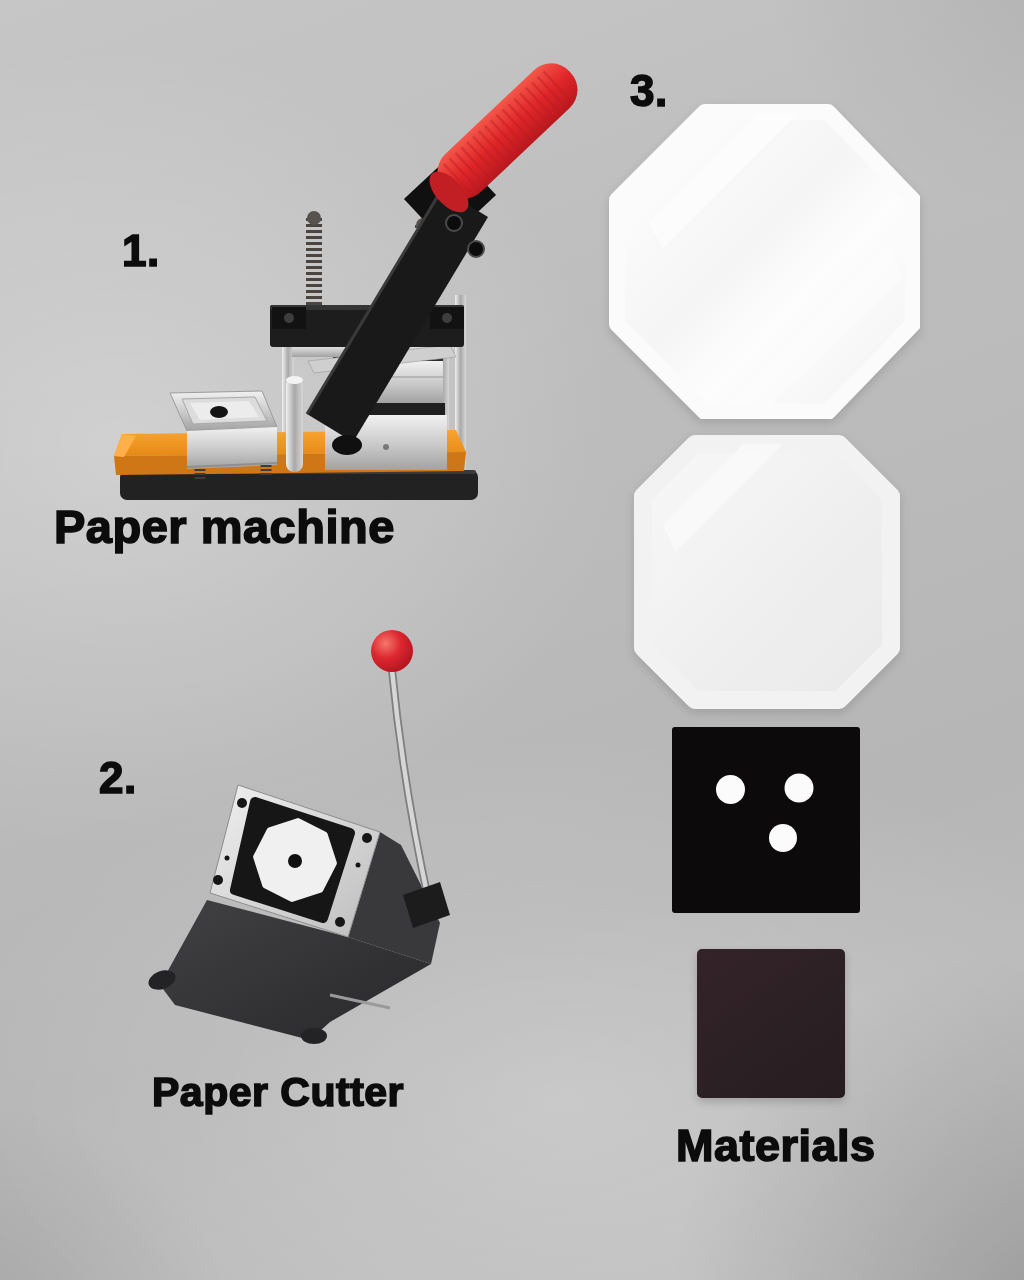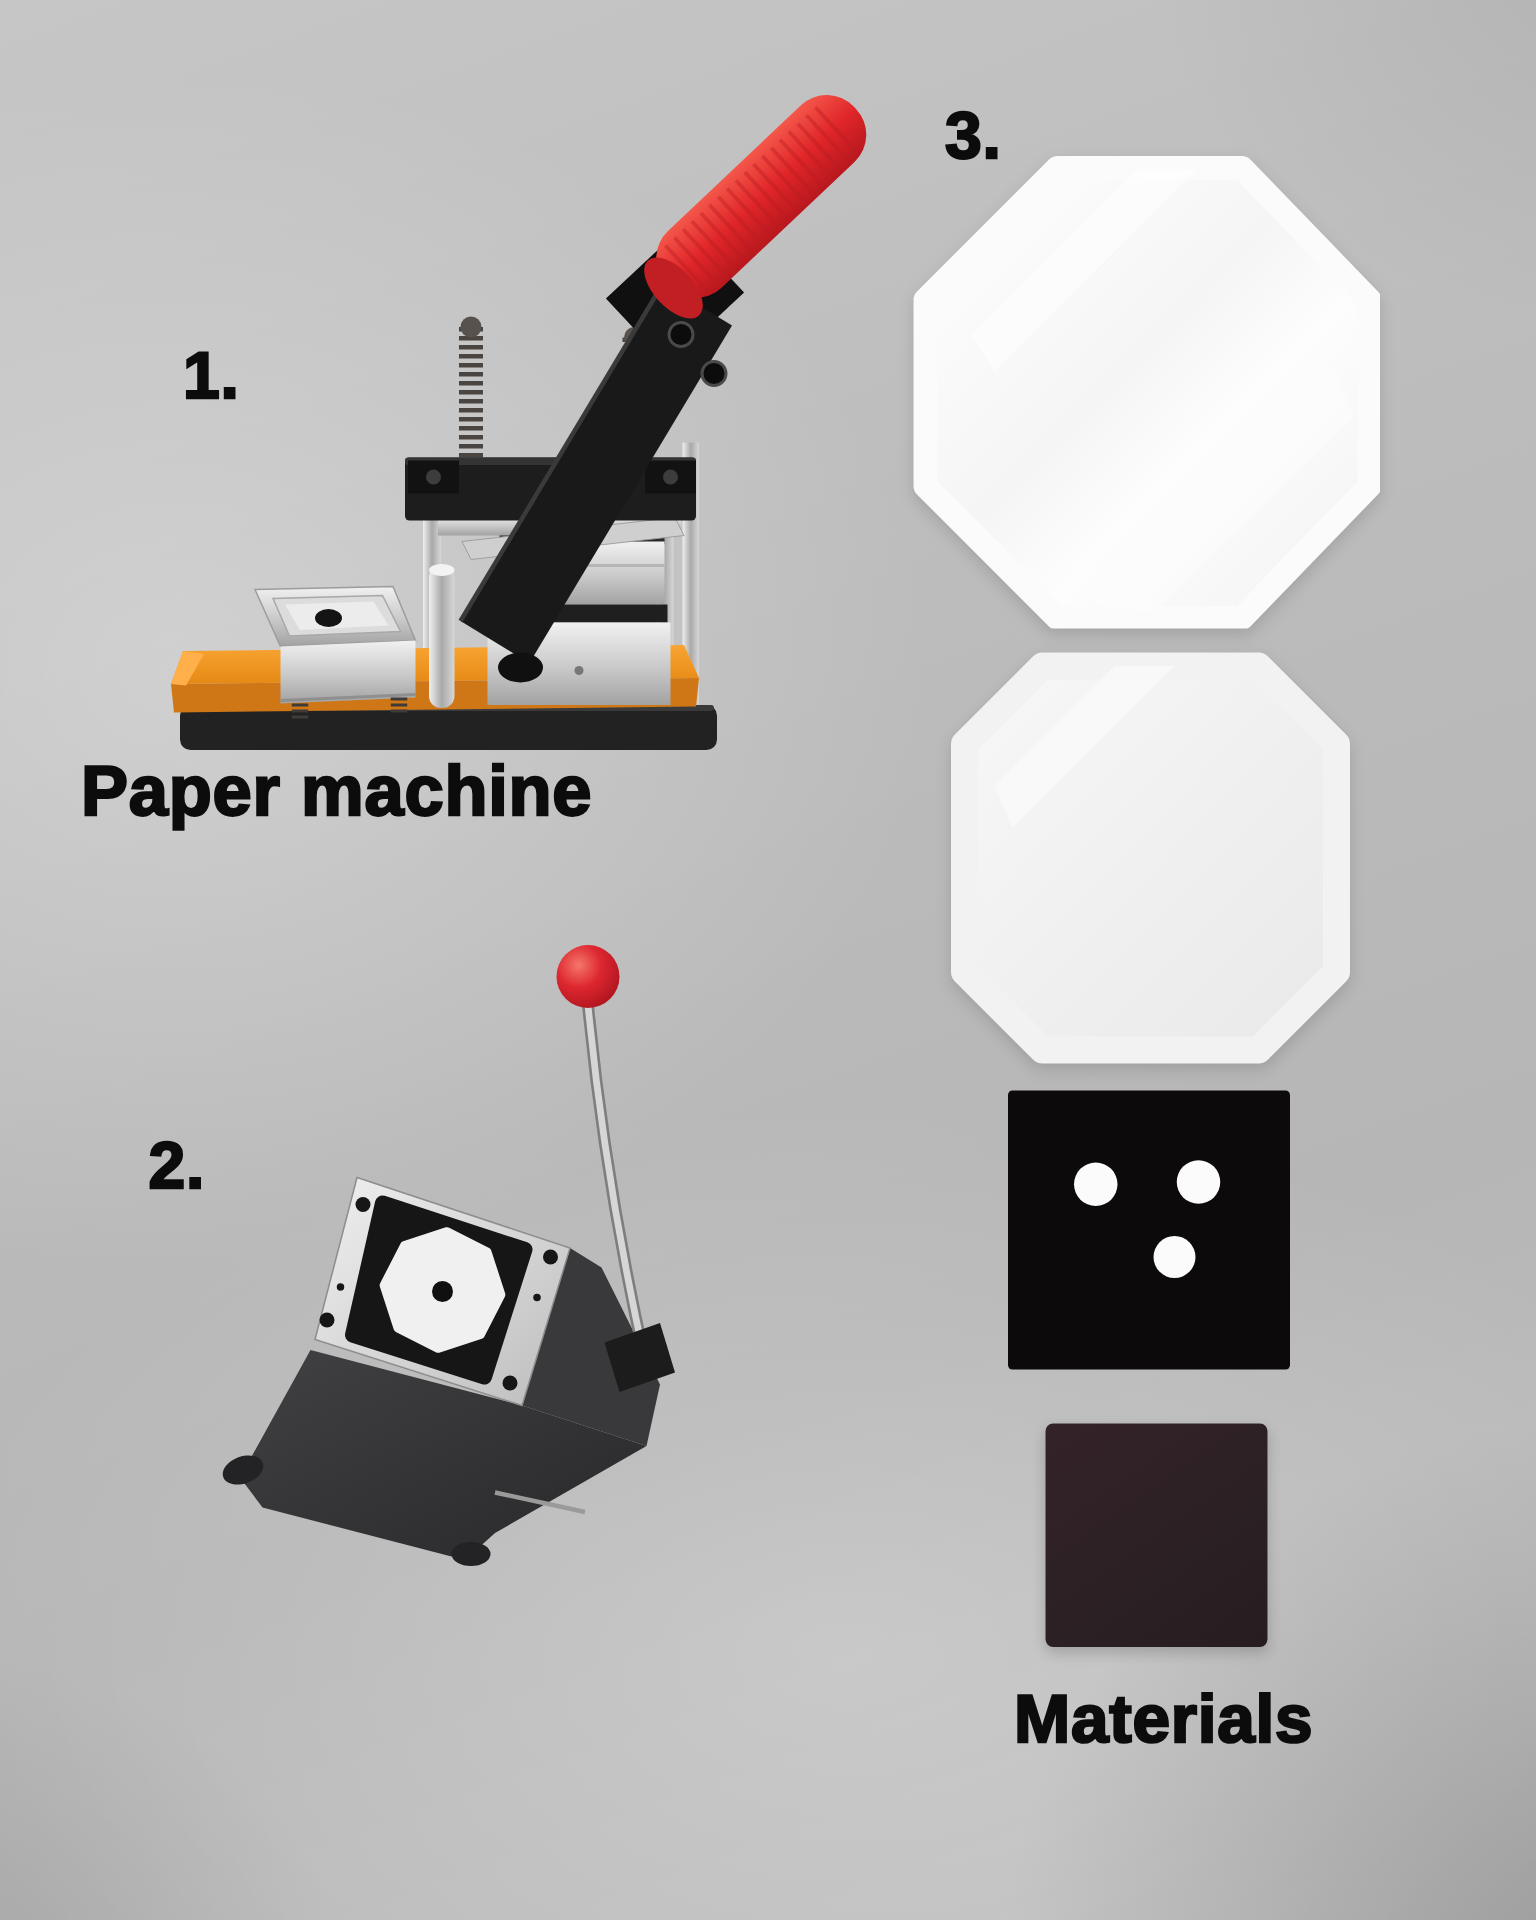--- a/index.html
+++ b/index.html
@@ -176,20 +176,21 @@
       <circle cx="79" cy="246" r="2.5" fill="#161616"></circle>
       <circle cx="210" cy="253" r="2.5" fill="#161616"></circle>
     </g>
 
     <path d="M244,58 C250,120 262,205 282,295" fill="none" stroke="#7e7e7e" stroke-width="8"></path>
     <path d="M244,58 C250,120 262,205 282,295" fill="none" stroke="#d6d6d6" stroke-width="4.5"></path>
     <polygon points="255,283 292,270 302,303 265,316" fill="#1c1c1d"></polygon>
     <circle cx="244" cy="39" r="21" fill="url(#ballG)"></circle>
   </svg>
 
+  <div class="abs heavy" style="left:152px;top:1071px;font-size:41px;">Paper Cutter</div>
 
   <div class="abs heavy num" style="left:630px;top:68px;">3.</div>
 
   <svg class="abs shadowed" style="left:608px;top:103px;" width="312" height="316" viewBox="0 0 312 316">
     <defs>
       <linearGradient id="filmG1" x1="0" y1="0" x2="1" y2="1">
         <stop offset="0" stop-color="#ffffff"></stop>
           <stop offset="0.45" stop-color="#f5f5f6"></stop>
         <stop offset="0.62" stop-color="#fdfdfd"></stop>
           <stop offset="1" stop-color="#f1f1f2"></stop>

